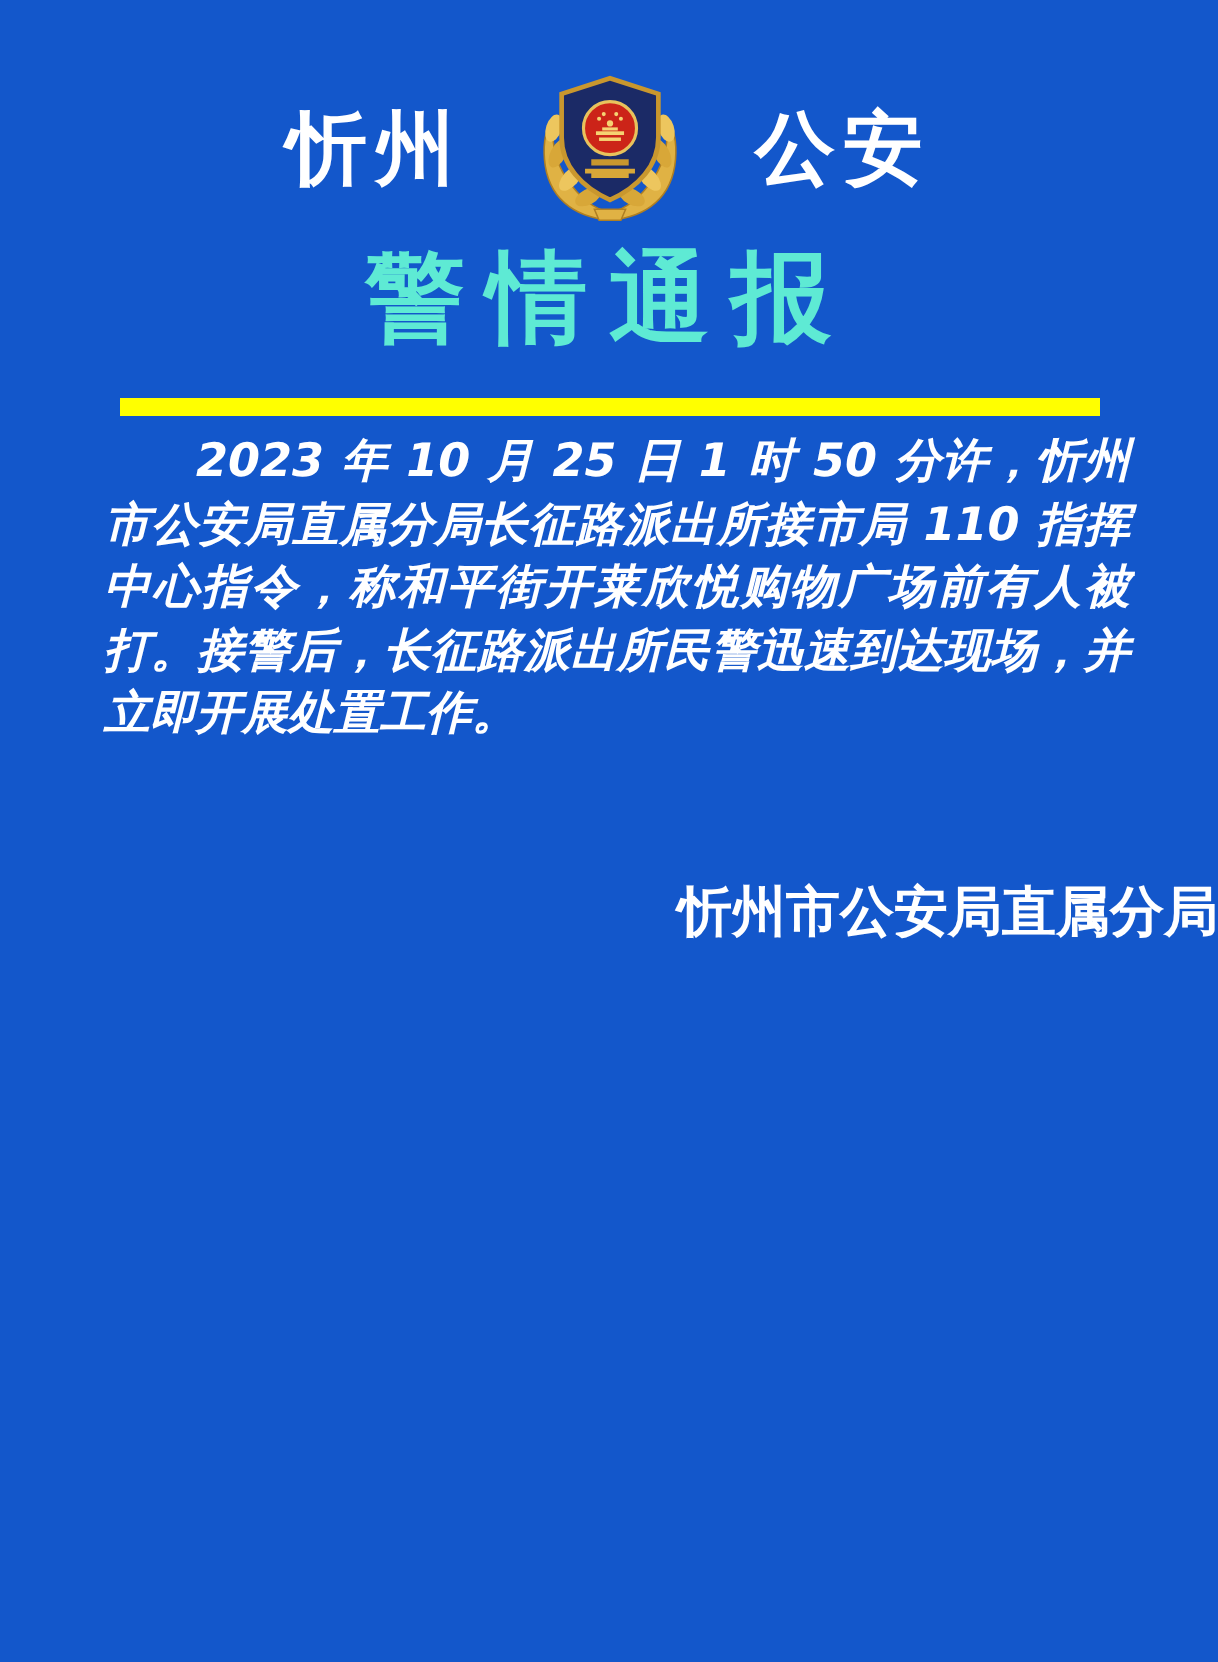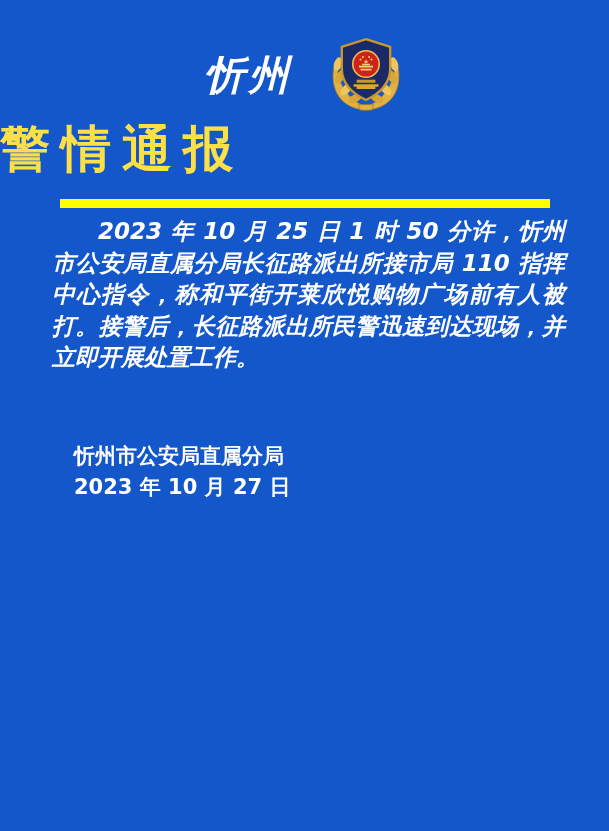--- a/index.html
+++ b/index.html
@@ -25,52 +25,52 @@
     margin: 0 auto;
     padding-top: 36px;
     height: 78px;
   }
   .header-text {
     font-size: 40px;
     font-weight: bold;
     letter-spacing: 4px;
     color: #ffffff;
     line-height: 1;
-    font-style: italic;
   }
   .badge { width: 78px; height: 78px; display: block; }
   .banner-title {
     margin: 6px 0 0 0;
+    text-align: center;
     font-size: 50px;
     line-height: 58px;
     font-weight: bold;
     letter-spacing: 11px;
-    color: #fde047;
+    color: #5eead4;
   }
   .divider {
     width: 490px;
     height: 9px;
     background: #ffff00;
     margin: 21px auto 0 auto;
   }
   .body-text {
     margin-top: 8px;
     padding: 0 44px 0 52px;
     font-size: 23px;
     line-height: 31.5px;
     font-weight: bold;
     text-align: justify;
     color: #ffffff;
   }
   .body-text p { margin: 0 0 3px 0; text-indent: 2em; font-style: italic; }
   .signature {
     margin-top: 67px;
     padding-left: 74px;
-    text-align: left;
-    font-size: 21px;
+    text-align: right;
+    font-size: 27px;
     line-height: 31.5px;
     font-weight: bold;
     color: #ffffff;
   }
 </style>
 </head>
 <body>
 
 <div class="page">
 
@@ -99,28 +99,28 @@
       <circle cx="54" cy="27" r="1.3" fill="#f5d372"></circle>
       <rect x="41" y="38" width="18" height="2.4" fill="#f5d372"></rect>
       <rect x="43" y="42" width="14" height="2.2" fill="#f5d372"></rect>
       <rect x="45" y="35.5" width="10" height="2" fill="#f5d372"></rect>
 
       <path d="M34,62 h32 v3 h-4 v3 h-24 v-3 h-4 Z" fill="#d8a738"></path>
       <path d="M38,56 h24 v4 h-24 Z" fill="#c9972e"></path>
 
       <path d="M40,88 h20 l-3,7 h-14 Z" fill="#e0b244" stroke="#b07f22" stroke-width="1"></path>
     </svg>
+    <span class="header-text">公安</span>
   </header>
 
   <h1 class="banner-title">警情通报</h1>
 
   <div class="divider"></div>
 
   <main class="body-text">
     <p>2023 年 10 月 25 日 1 时 50 分许，忻州市公安局直属分局长征路派出所接市局 110 指挥中心指令，称和平街开莱欣悦购物广场前有人被打。接警后，长征路派出所民警迅速到达现场，并立即开展处置工作。</p>
   </main>
 
   <div class="signature">
     <div>忻州市公安局直属分局</div>
-    <div>2023 年 10 月 27 日</div>
   </div>
 
 </div>
 
 </body></html>

